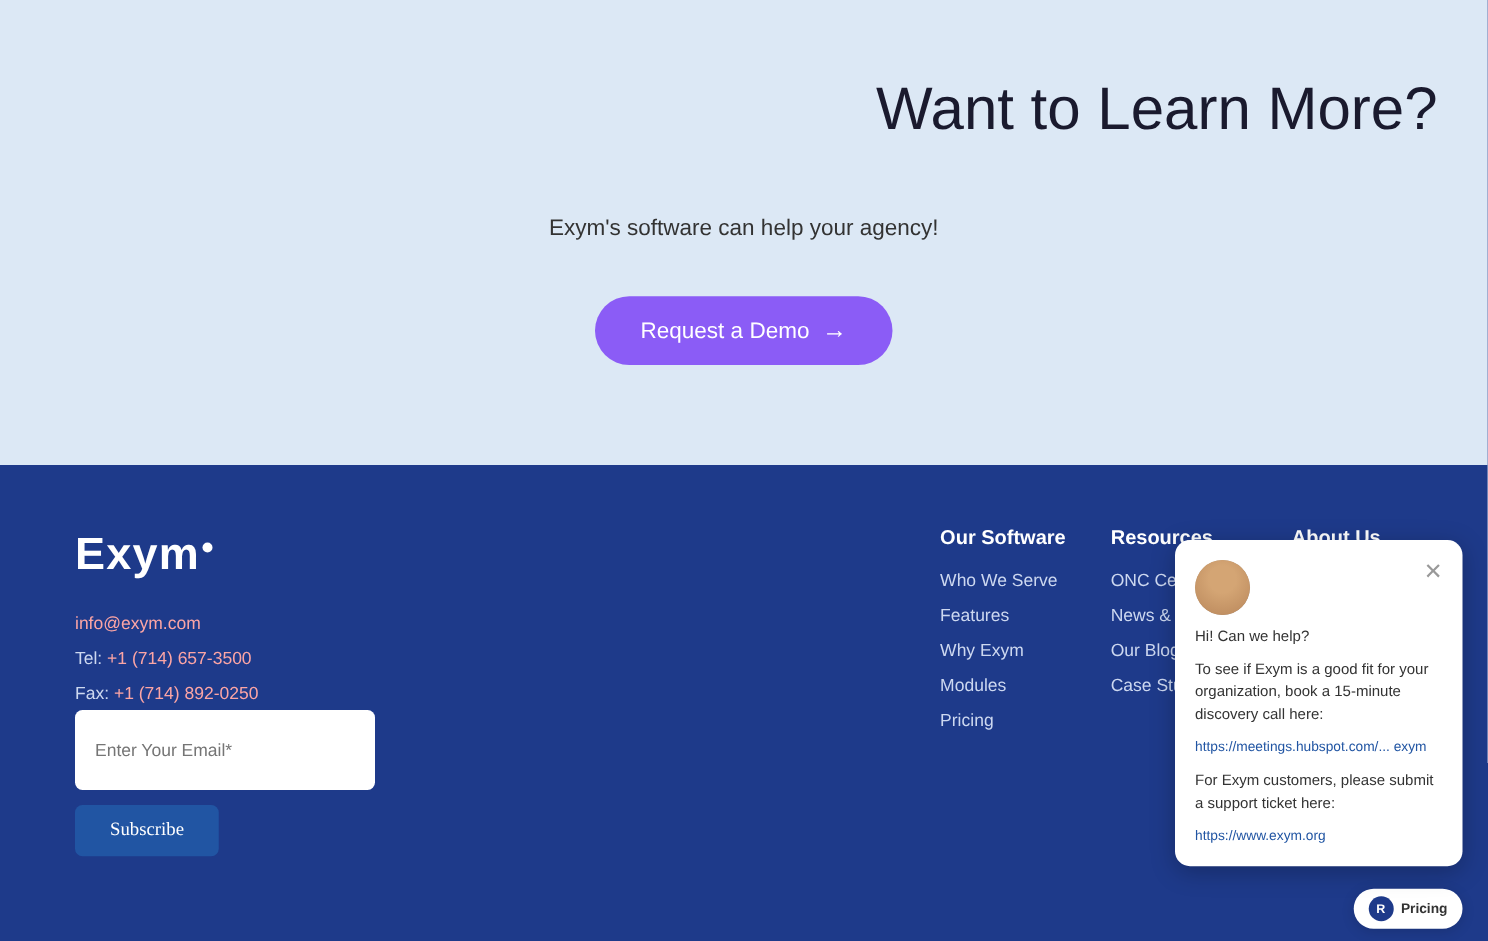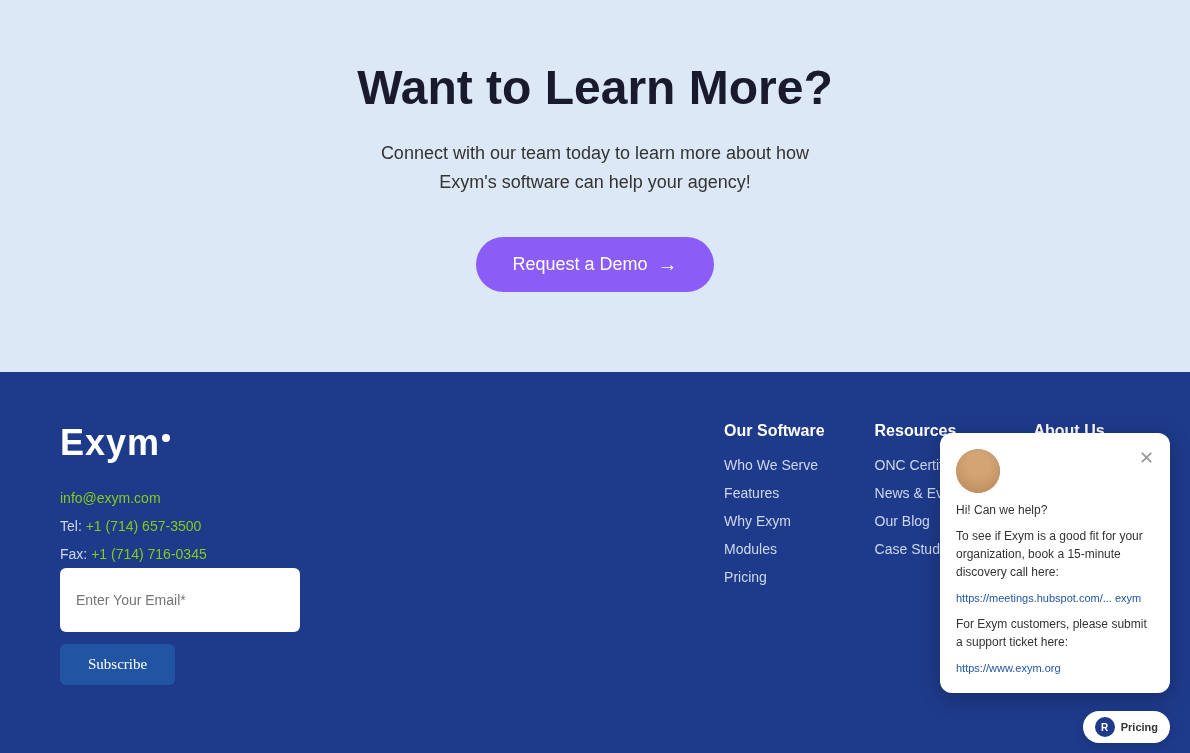--- a/index.html
+++ b/index.html
@@ -6,23 +6,24 @@
     body { font-family: Arial, sans-serif; width: 1190px; }
 
     
     .hero {
       background-color: #dce8f5;
       text-align: center;
       padding: 60px 40px 80px;
     }
     .hero h1 {
       font-size: 48px;
-      font-weight: 700;
+      font-weight: 400;
       color: #1a1a2e;
       margin-bottom: 24px;
+      text-align: right;
     }
     .hero p {
       font-size: 18px;
       color: #333;
       line-height: 1.6;
       margin-bottom: 40px;
     }
     .demo-btn {
       display: inline-flex;
       align-items: center;
@@ -68,21 +69,21 @@
       border-radius: 50%;
       vertical-align: super;
       margin-left: 2px;
     }
     .footer-contact {
       font-size: 14px;
       line-height: 2;
       color: #cdd8f0;
     }
     .footer-contact a {
-      color: #84cc16;
+      color: #fca5a5;
       text-decoration: none;
     }
     .footer-address {
       font-size: 13px;
       color: #cdd8f0;
       line-height: 1.6;
       margin-top: 12px;
       margin-bottom: 24px;
     }
     .email-input {
@@ -102,21 +103,21 @@
       border-radius: 6px;
       padding: 12px 28px;
       font-size: 15px;
       cursor: pointer;
       font-family: Liberation Serif, serif;
     }
 
     
     .footer-cols {
       display: flex;
-      gap: 50px;
+      gap: 36px;
       flex: 1;
       justify-content: flex-end;
     }
     .footer-col h3 {
       font-size: 16px;
       font-weight: 700;
       color: #fff;
       margin-bottom: 16px;
     }
     .footer-col ul {
@@ -246,42 +247,42 @@
       color: #333;
       font-weight: 600;
     }
   </style>
 </head>
 <body>
 
 <section class="hero">
   <h1>Want to Learn More?</h1>
   <p>
-    <span>Connect with our team today to learn more about how</span><br>
+    <br>
     <span>Exym's software can help your agency!</span>
   </p>
   <a class="demo-btn" href="#">
     <span>Request a Demo</span>
     <span class="arrow-icon">→</span>
   </a>
 </section>
 
 <footer class="footer">
   <div class="footer-top">
 
     <div class="footer-brand">
       <span class="brand-logo">
         <span>Exym</span><span class="logo-dot"></span>
       </span>
       <div class="footer-contact">
         <a href="mailto:info@exym.com">info@exym.com</a><br>
         <span>Tel:</span>
         <a href="tel:+17146573500">+1 (714) 657-3500</a><br>
         <span>Fax:</span>
-        <a href="tel:+17148920345">+1 (714) 716-0345</a>
+        <a href="tel:+17148920345">+1 (714) 892-0250</a>
       </div>
       <input class="email-input" type="email" placeholder="Enter Your Email*" style="">
       <button class="subscribe-btn">Subscribe</button>
     </div>
 
     <div class="footer-cols">
 
       <div class="footer-col">
         <h3>Our Software</h3>
         <ul>

